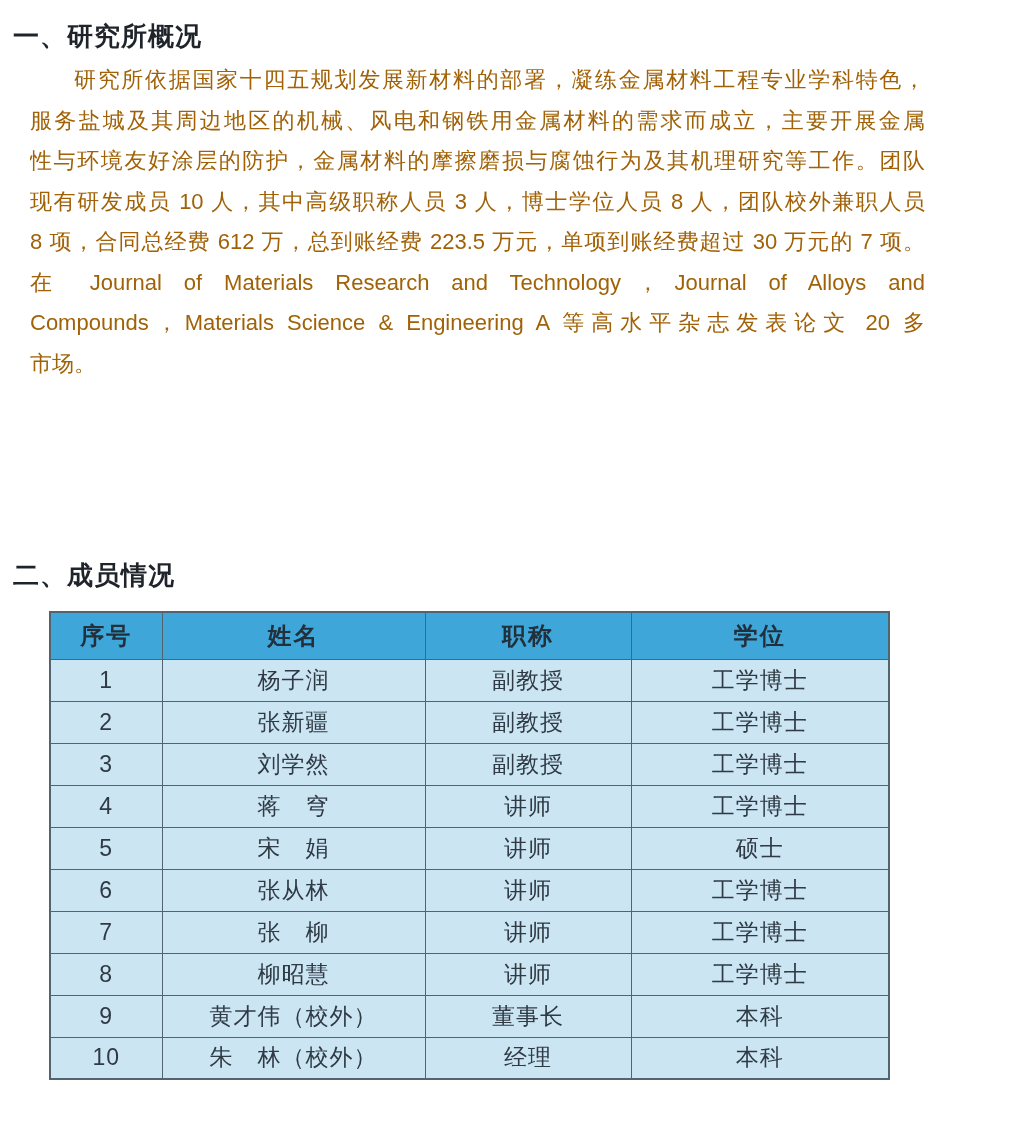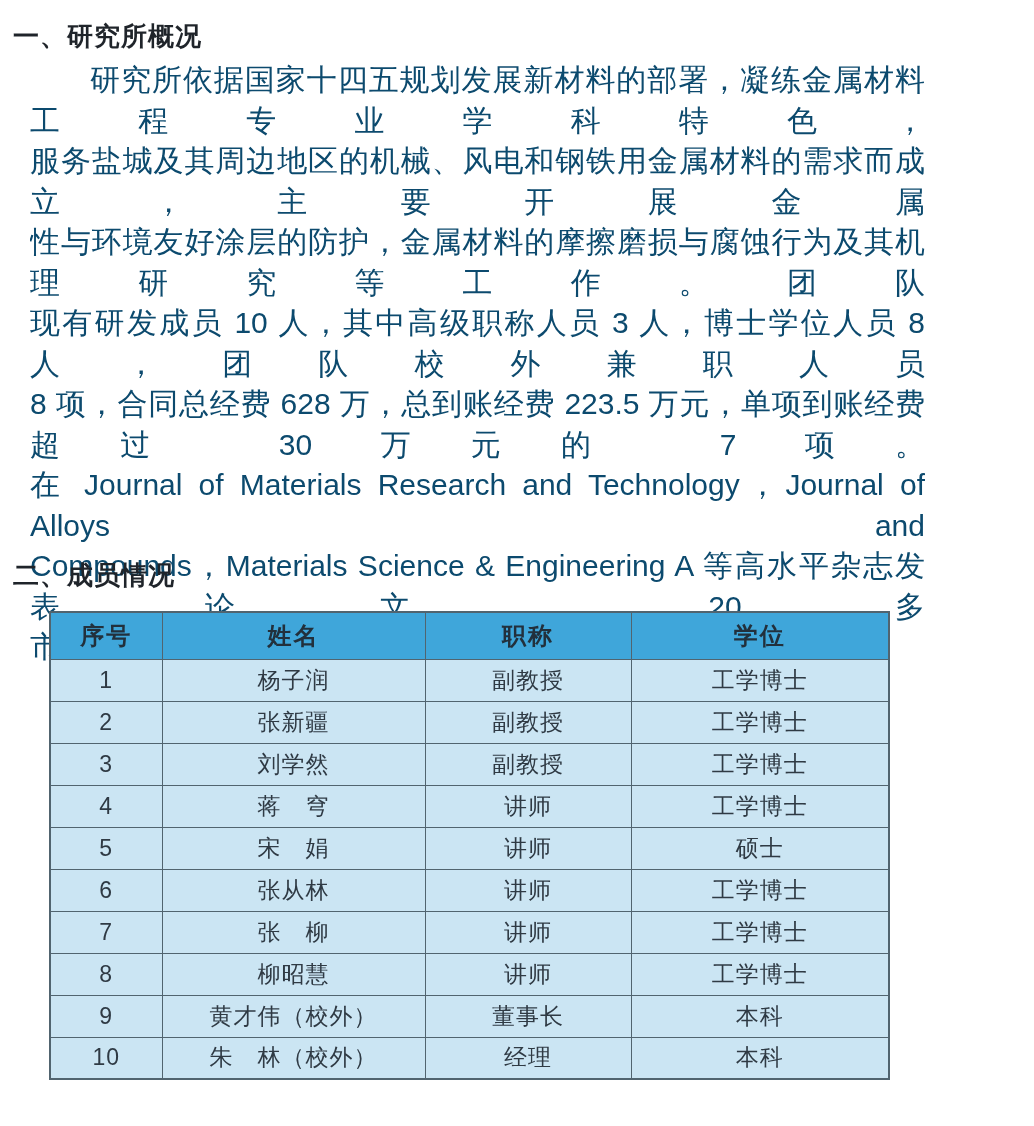--- a/index.html
+++ b/index.html
@@ -15,21 +15,21 @@
   }
   .heading {
     position:absolute; left:13px;
     font-size:26px; font-weight:bold; color:#1f242a;
     letter-spacing:1px; white-space:nowrap;
   }
   .heading-1 { top:19px; }
   .heading-2 { top:558px; }
   .para {
     position:absolute; left:30px; top:60px; width:895px;
-    font-size:30px; line-height:40.5px; color:#0c4a6e;
+    font-size:22px; line-height:40.5px; color:#a16207;
   }
   .pline {
     text-align:justify;
     text-align-last:justify;
     overflow:hidden;
     white-space:normal;
   }
   .pline.first { text-indent:2em; }
   .pline.last { text-align-last:left; }
   table.members {
@@ -62,21 +62,21 @@
 
 <div class="page">
 
   <div class="heading heading-1">一、研究所概况</div>
 
   <div class="para">
     <div class="pline first">研究所依据国家十四五规划发展新材料的部署，凝练金属材料工程专业学科特色，</div>
     <div class="pline">服务盐城及其周边地区的机械、风电和钢铁用金属材料的需求而成立，主要开展金属</div>
     <div class="pline">性与环境友好涂层的防护，金属材料的摩擦磨损与腐蚀行为及其机理研究等工作。团队</div>
     <div class="pline">现有研发成员 10 人，其中高级职称人员 3 人，博士学位人员 8 人，团队校外兼职人员</div>
-    <div class="pline">8 项，合同总经费 628 万，总到账经费 223.5 万元，单项到账经费超过 30 万元的 7 项。</div>
+    <div class="pline">8 项，合同总经费 612 万，总到账经费 223.5 万元，单项到账经费超过 30 万元的 7 项。</div>
     <div class="pline">在 Journal of Materials Research and Technology，Journal of Alloys and</div>
     <div class="pline">Compounds，Materials Science &amp; Engineering A 等高水平杂志发表论文 20 多</div>
     <div class="pline last">市场。</div>
   </div>
 
   <div class="heading heading-2">二、成员情况</div>
 
   <table class="members">
     <colgroup>
       <col class="c-no">

